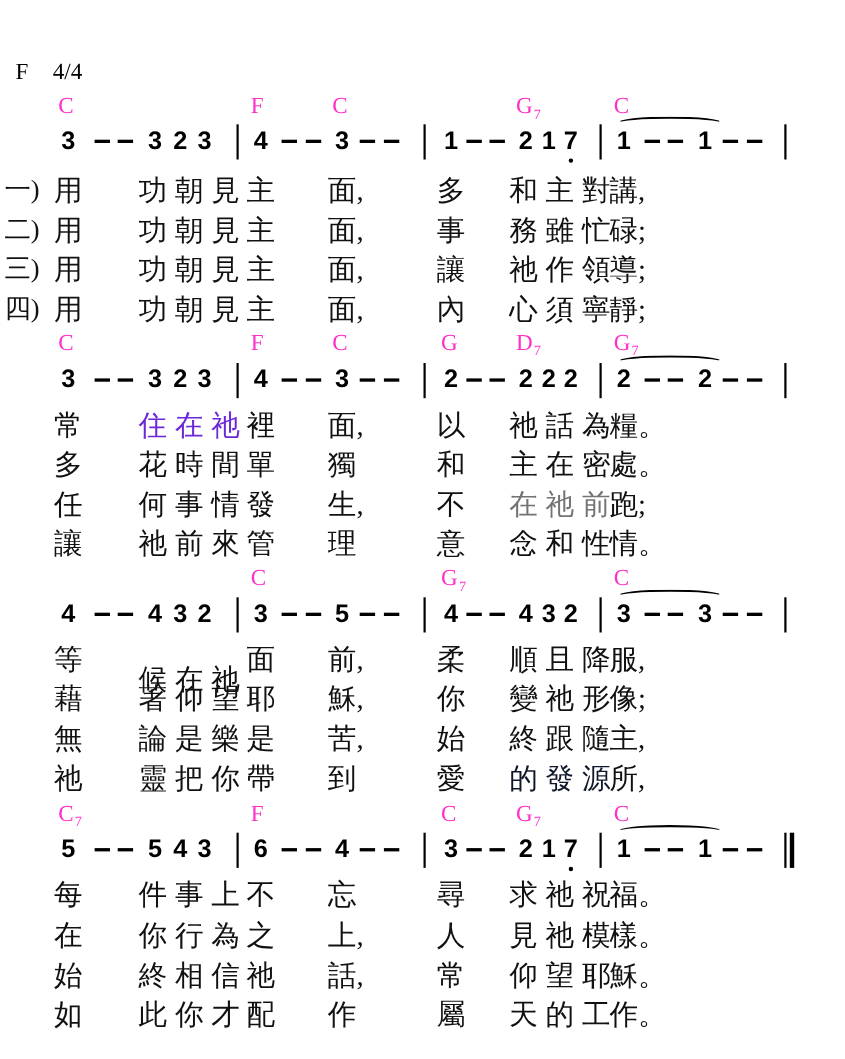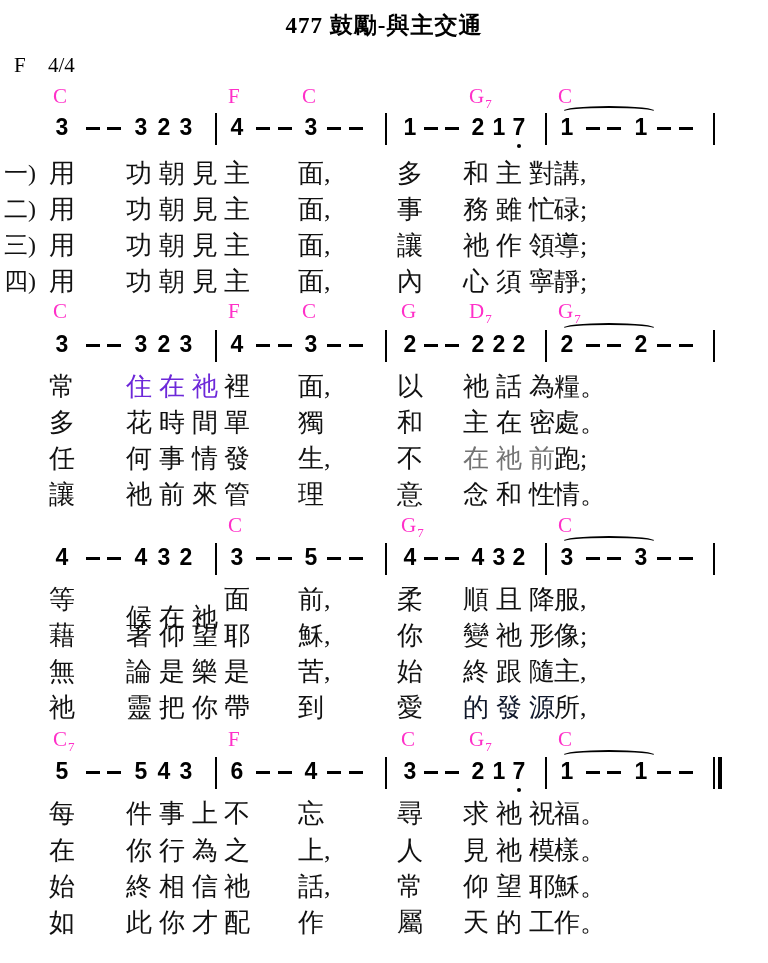--- a/index.html
+++ b/index.html
@@ -23,21 +23,20 @@
        border-top:2px solid #000;border-left:1px solid transparent;
        border-right:1px solid transparent;border-radius:50% 50% 0 0;}
   .lyr{position:absolute;font-size:26px;line-height:1.1;white-space:nowrap;color:#111;}
   .lyr3{letter-spacing:7px;}
   .marker{position:absolute;font-size:24px;line-height:1.15;color:#111;}
 </style>
 </head>
 <body>
 
 <div id="sheet">
-  <div class="title">477 鼓勵-與主交通</div>
   <div class="keysig">F</div>
   <div class="timesig">4/4</div>
 <div class="system">
       <div class="chord" style="left: 53px; top: 86px; color: rgb(255, 47, 200);"><span>C</span></div>
       <div class="chord" style="left: 228px; top: 86px; color: rgb(255, 47, 200);"><span>F</span></div>
       <div class="chord" style="left: 302px; top: 86px; color: rgb(255, 47, 200);"><span>C</span></div>
       <div class="chord" style="left: 469px; top: 86px; color: rgb(255, 47, 200);"><span>G</span><span class="sub">7</span></div>
       <div class="chord" style="left: 558px; top: 86px; color: rgb(255, 47, 200);"><span>C</span></div>
       <div class="num" style="left: 62px; top: 116px;">3</div>
       <div class="dash" style="left: 93px; top: 127px;"></div>

